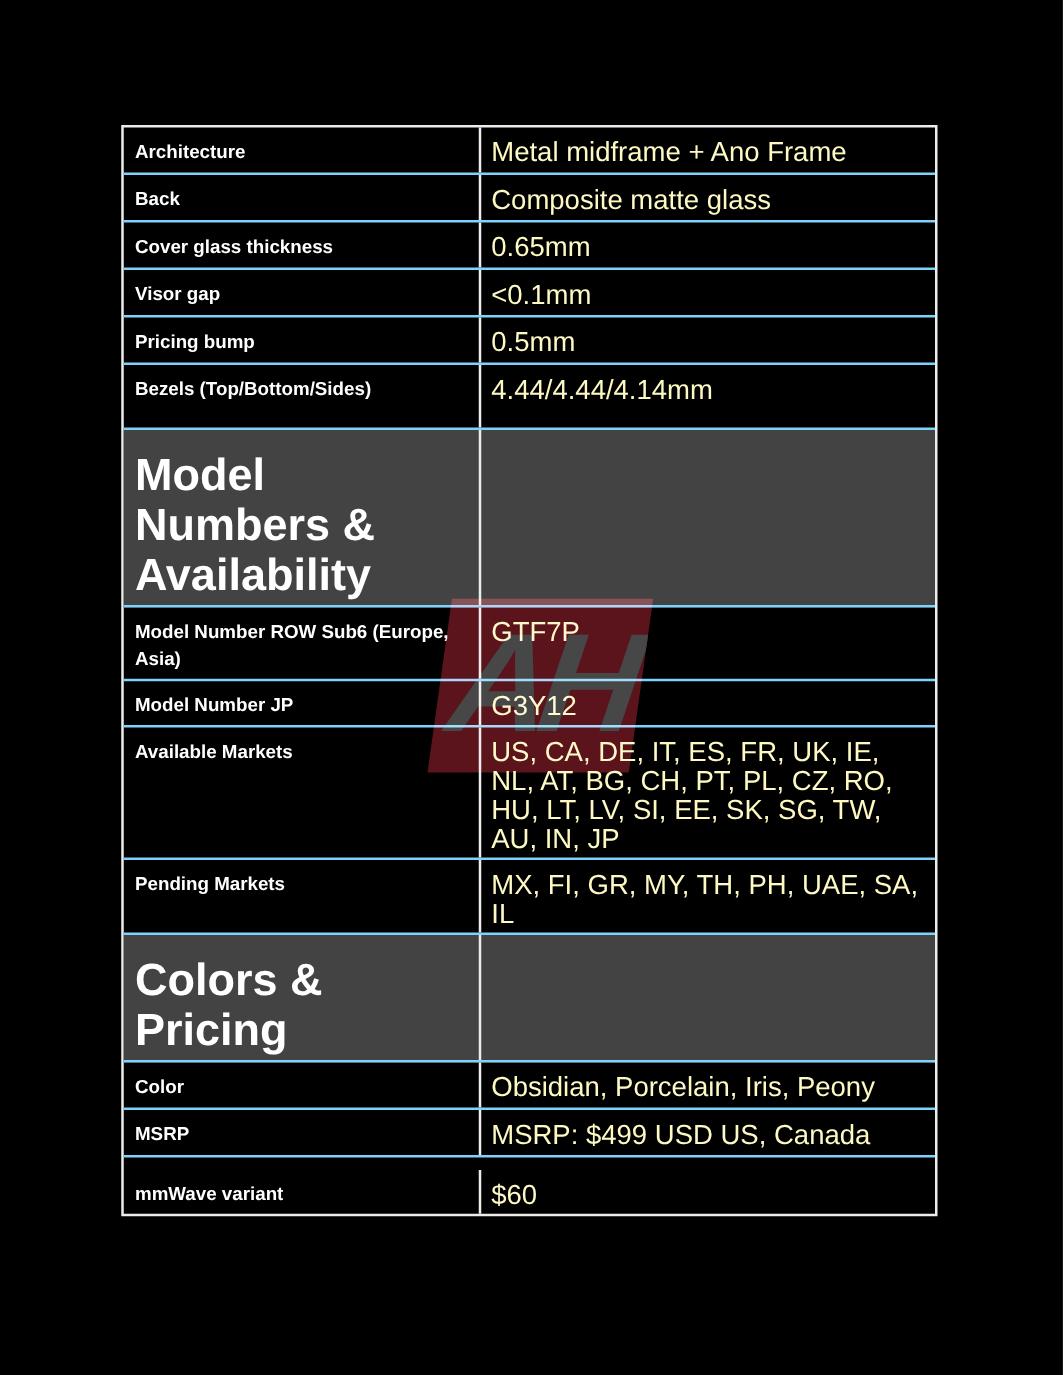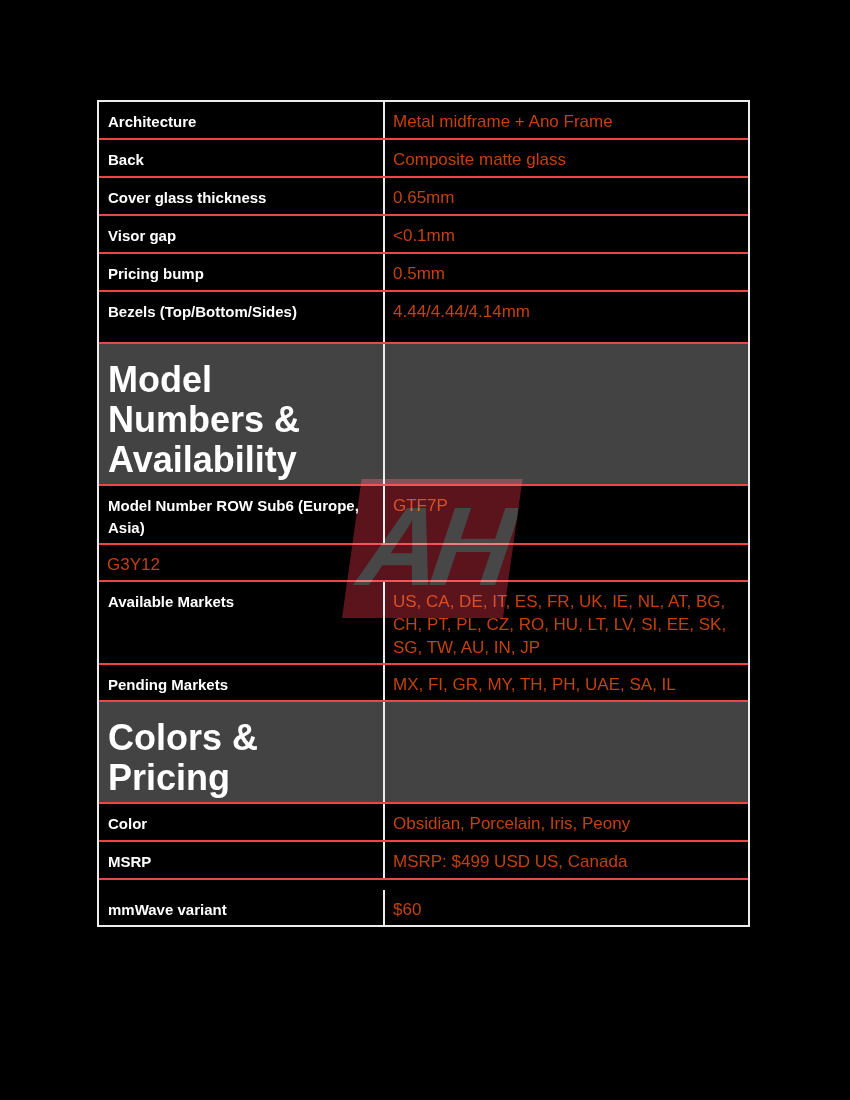--- a/index.html
+++ b/index.html
@@ -20,21 +20,21 @@
     left: 97px;
     top: 100px;
     width: 653px;
     box-sizing: border-box;
     border: 2px solid #ececec;
     background: #000;
   }
   .row {
     display: flex;
     box-sizing: border-box;
-    border-bottom: 2px solid #ef4444;
+    border-bottom: 2px solid #7dd3fc;
   }
   .row:last-child {
     border-bottom: none;
     margin-top: 10px;
   }
   .cell {
     box-sizing: border-box;
   }
   .cell.label {
     width: 286px;
@@ -42,23 +42,23 @@
     border-right: 2px solid #ececec;
     padding: 9px 14px 4px 9px;
     font-size: 15px;
     font-weight: bold;
     color: #ffffff;
     line-height: 22px;
   }
   .cell.value {
     flex: 1;
     padding: 8px 12px 4px 8px;
-    font-size: 17px;
+    font-size: 22px;
     font-weight: 400;
-    color: #c2410c;
+    color: #fef9c3;
     line-height: 23px;
   }
   .row.section {
     background: #434343;
   }
   .row.section .cell.label {
     display: flex;
     align-items: center;
     padding-top: 16px;
     font-size: 36px;
@@ -133,20 +133,21 @@
       <div class="cell value"></div>
     </div>
 
 
     <div class="row" style="min-height:59px">
       <div class="cell label">Model Number ROW Sub6 (Europe, Asia)</div>
       <div class="cell value">GTF7P</div>
     </div>
 
     <div class="row" style="min-height:36px">
+      <div class="cell label">Model Number JP</div>
       <div class="cell value">G3Y12</div>
     </div>
 
     <div class="row" style="min-height:83px">
       <div class="cell label">Available Markets</div>
       <div class="cell value">US, CA, DE, IT, ES, FR, UK, IE, NL, AT, BG, CH, PT, PL, CZ, RO, HU, LT, LV, SI, EE, SK, SG, TW, AU, IN, JP</div>
     </div>
 
     <div class="row" style="min-height:37px">
       <div class="cell label">Pending Markets</div>

